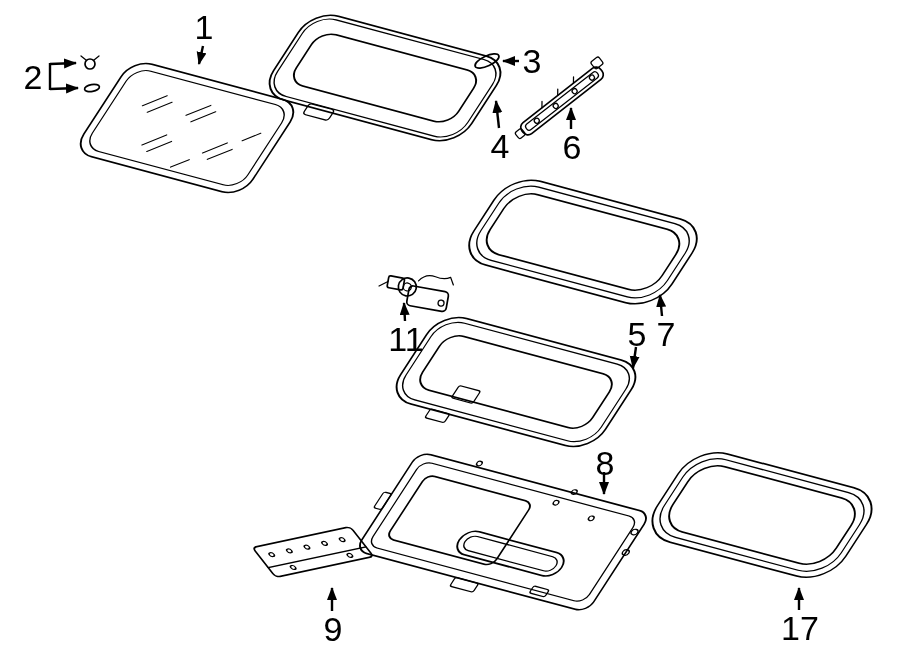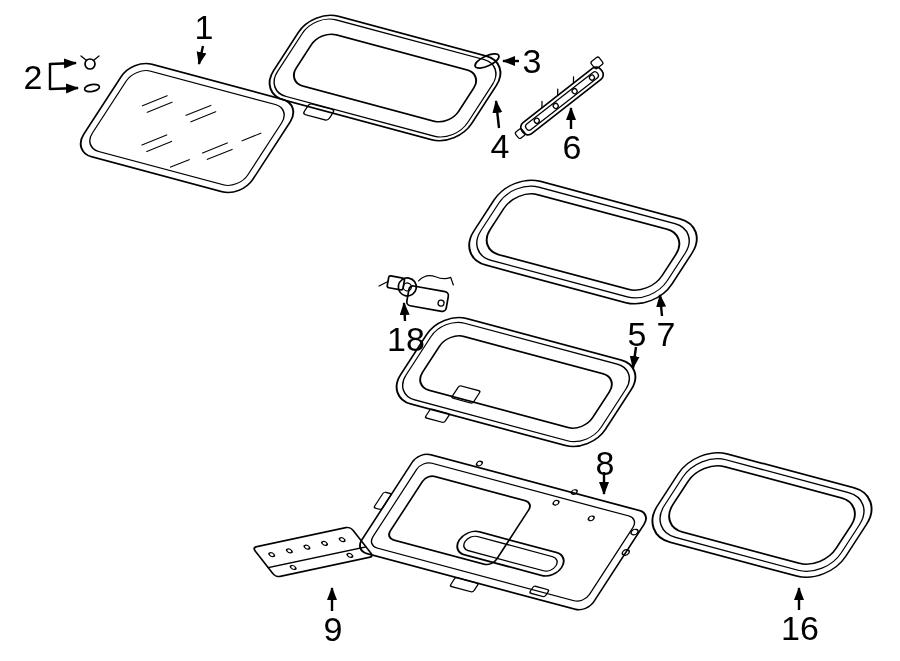--- a/index.html
+++ b/index.html
@@ -166,16 +166,16 @@
 
   <div class="callout" style="left:204px; top:10px;">1</div>
   <div class="callout" style="left:33px;  top:60px;">2</div>
   <div class="callout" style="left:532px; top:44px;">3</div>
   <div class="callout" style="left:500px; top:129px;">4</div>
   <div class="callout" style="left:637px; top:317px;">5</div>
   <div class="callout" style="left:572px; top:130px;">6</div>
   <div class="callout" style="left:666px; top:317px;">7</div>
   <div class="callout" style="left:605px; top:446px;">8</div>
   <div class="callout" style="left:333px; top:612px;">9</div>
-  <div class="callout" style="left:800px; top:611px;">16</div>
-  <div class="callout" style="left:406px; top:322px;">18</div>
+  <div class="callout" style="left:800px; top:611px;">17</div>
+  <div class="callout" style="left:406px; top:322px;">11</div>
 
 </div>
 
 </body></html>

